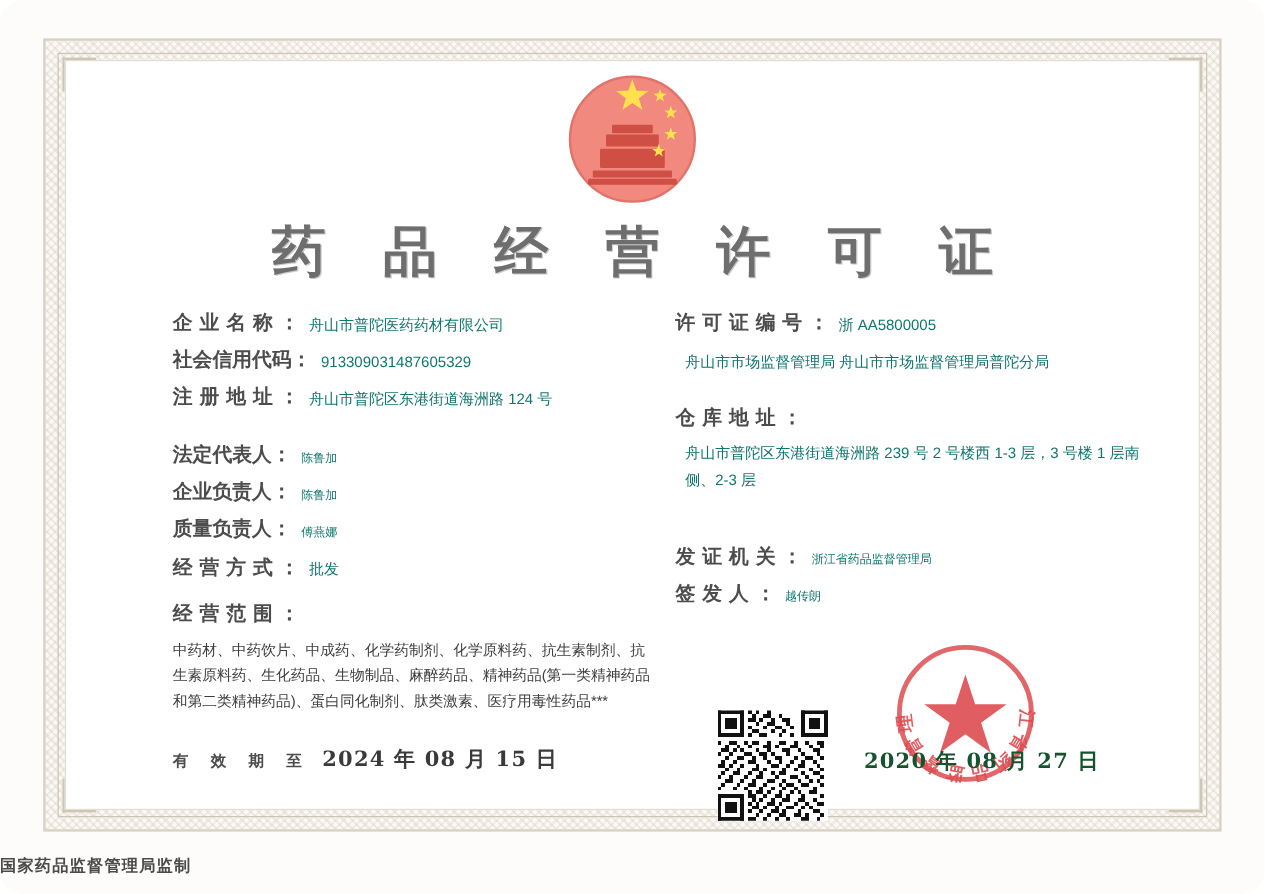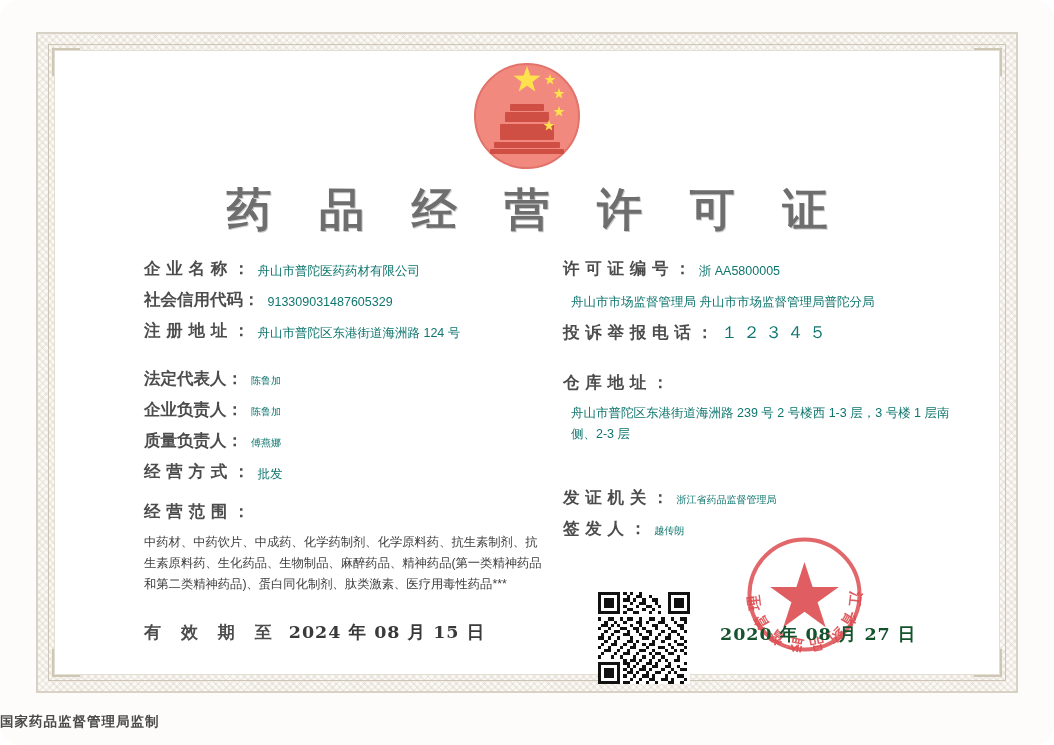--- a/index.html
+++ b/index.html
@@ -106,21 +106,21 @@
   }
   .col-right {
     position: absolute;
     left: 505px;
     top: 0;
     width: 430px;
   }
 
   .row {
     display: flex;
-    align-items: center;
+    align-items: flex-end;
     margin-bottom: 9px;
   }
   .lbl {
     font-family: "DejaVu Serif", "Liberation Serif", serif;
     font-size: 16.5px;
     font-weight: bold;
     color: #4c4c4c;
     white-space: nowrap;
     flex: none;
   }
@@ -164,21 +164,21 @@
 
   
   .validity {
     position: absolute;
     left: 144px;
     top: 620px;
     display: flex;
     align-items: baseline;
   }
   .validity .lbl {
-    font-size: 17px;
+    font-size: 13px;
     letter-spacing: 7px;
   }
   .validity .date {
     font-family: "DejaVu Serif", "Liberation Serif", serif;
     font-size: 17.5px;
     font-weight: bold;
     color: #3a3a3a;
     letter-spacing: 1px;
     padding-left: 10px;
   }
@@ -321,24 +321,20 @@
 
       <div class="row">
         <span class="lbl">许 可 证 编 号 ：</span>
         <span class="val">浙 AA5800005</span>
       </div>
 
       <div class="row">
         <span class="val">舟山市市场监督管理局          舟山市市场监督管理局普陀分局</span>
       </div>
 
-      <div class="row">
-        <span class="lbl">投 诉 举 报 电 话 ：</span>
-        <span class="val big">１２３４５</span>
-      </div>
 
       <div class="gap-lg"></div>
 
       <div class="row">
         <span class="lbl">仓 库 地 址 ：</span>
       </div>
       <div class="warehouse-text">舟山市普陀区东港街道海洲路 239 号 2 号楼西 1-3 层，3 号楼 1 层南侧、2-3 层</div>
 
       <div class="gap-lg"></div>
       <div class="gap-lg"></div>

